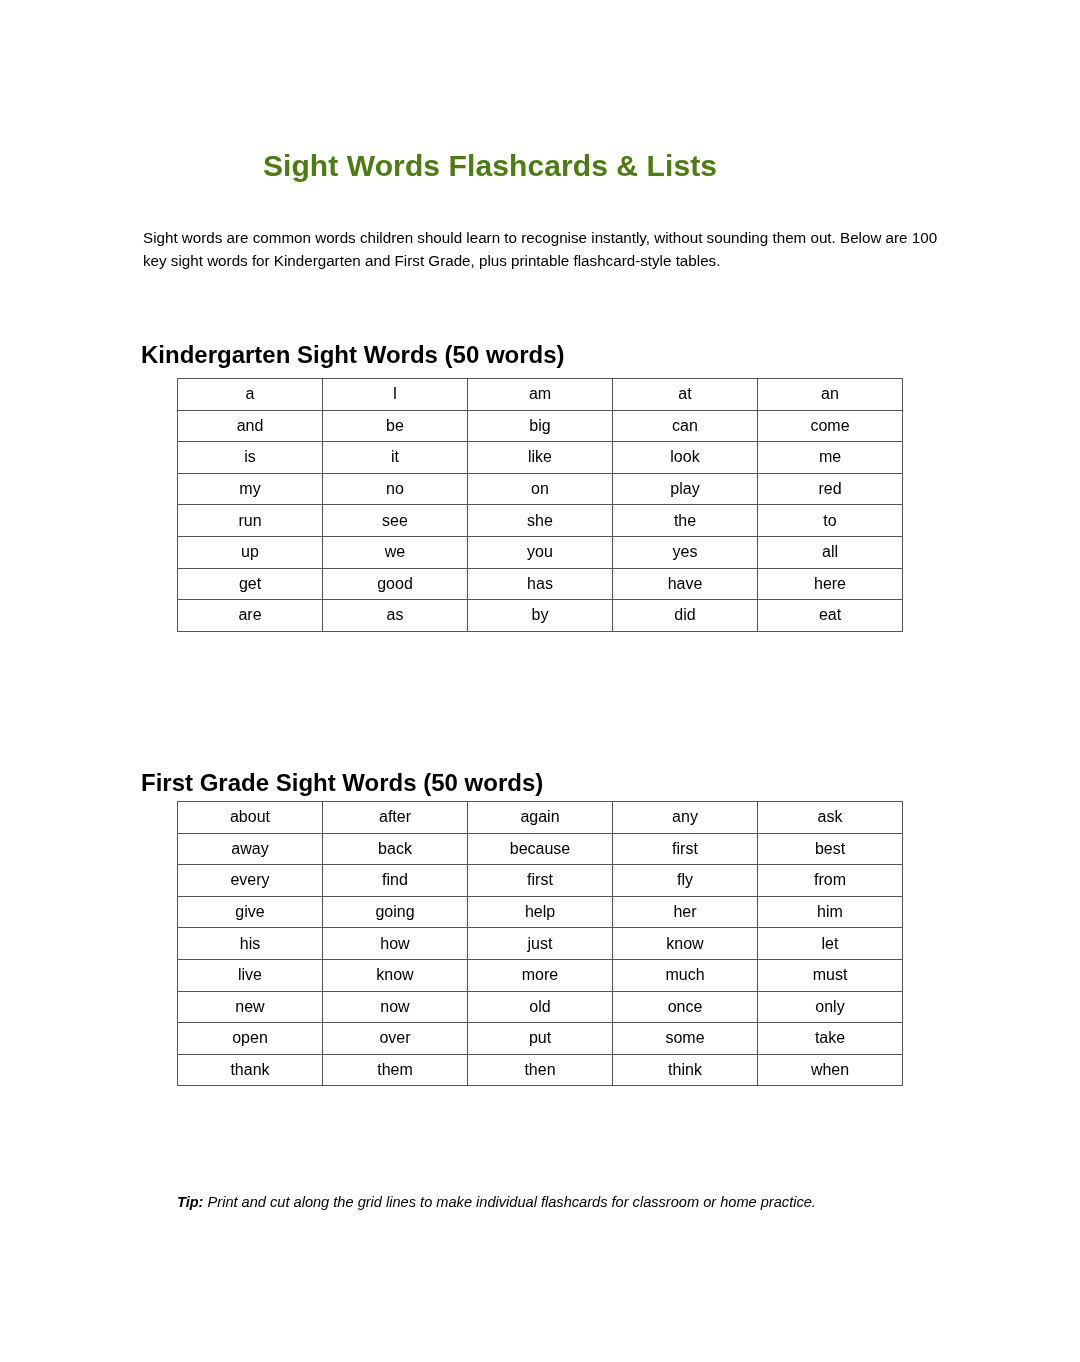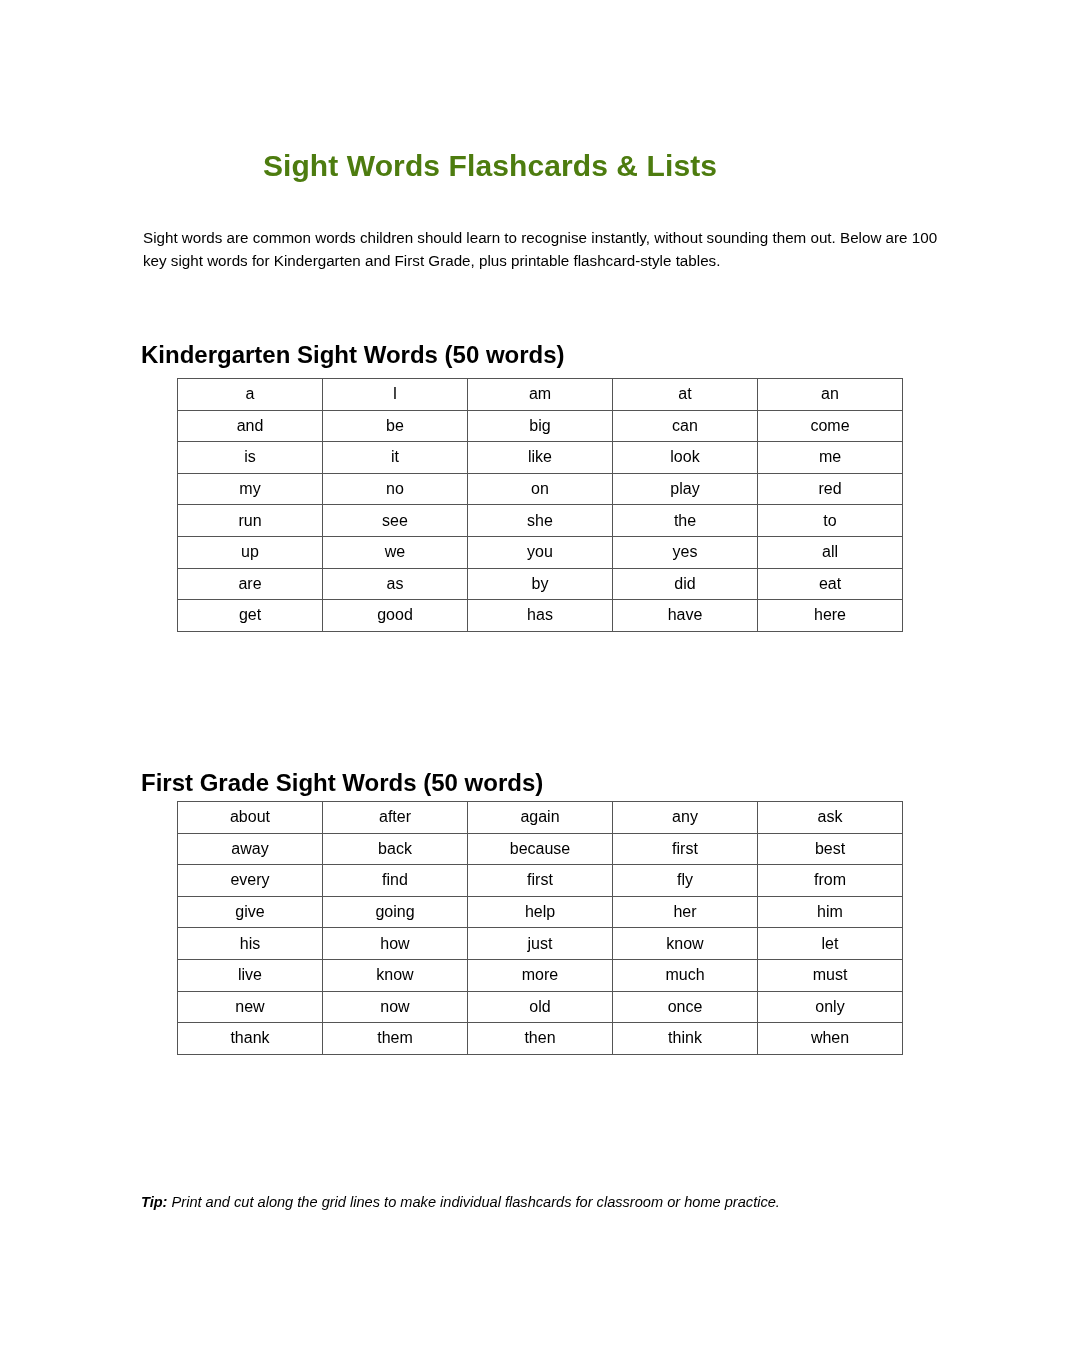--- a/index.html
+++ b/index.html
@@ -96,20 +96,21 @@
     top: 1177px;
     width: 820px;
     font-size: 14.6px;
     line-height: 20px;
     font-style: italic;
     color: #000000;
   }
   .tip .tip-label {
     font-weight: bold;
     font-style: italic;
+    margin-left: 36px;
   }
 </style>
 </head>
 <body>
 
 <div class="page">
 
   <h1 class="doc-title">Sight Words Flashcards &amp; Lists</h1>
 
   <p class="intro">Sight words are common words children should learn to recognise instantly, without sounding them out. Below are 100 key sight words for Kindergarten and First Grade, plus printable flashcard-style tables.</p>
@@ -154,33 +155,33 @@
           <td>to</td>
         </tr>
         <tr>
           <td>up</td>
           <td>we</td>
           <td>you</td>
           <td>yes</td>
           <td>all</td>
         </tr>
         <tr>
+          <td>get</td>
+          <td>good</td>
+          <td>has</td>
+          <td>have</td>
+          <td>here</td>
+        </tr>
+        <tr>
           <td>are</td>
           <td>as</td>
           <td>by</td>
           <td>did</td>
           <td>eat</td>
         </tr>
-        <tr>
-          <td>get</td>
-          <td>good</td>
-          <td>has</td>
-          <td>have</td>
-          <td>here</td>
-        </tr>
       </tbody>
   </table>
 
   <h2 class="section-heading fg">First Grade Sight Words (50 words)</h2>
 
   <table class="word-table fg">
     <tbody>
         <tr>
           <td>about</td>
           <td>after</td>
@@ -224,20 +225,27 @@
           <td>must</td>
         </tr>
         <tr>
           <td>new</td>
           <td>now</td>
           <td>old</td>
           <td>once</td>
           <td>only</td>
         </tr>
         <tr>
+          <td>open</td>
+          <td>over</td>
+          <td>put</td>
+          <td>some</td>
+          <td>take</td>
+        </tr>
+        <tr>
           <td>thank</td>
           <td>them</td>
           <td>then</td>
           <td>think</td>
           <td>when</td>
         </tr>
       </tbody>
   </table>
 
   <p class="tip">

